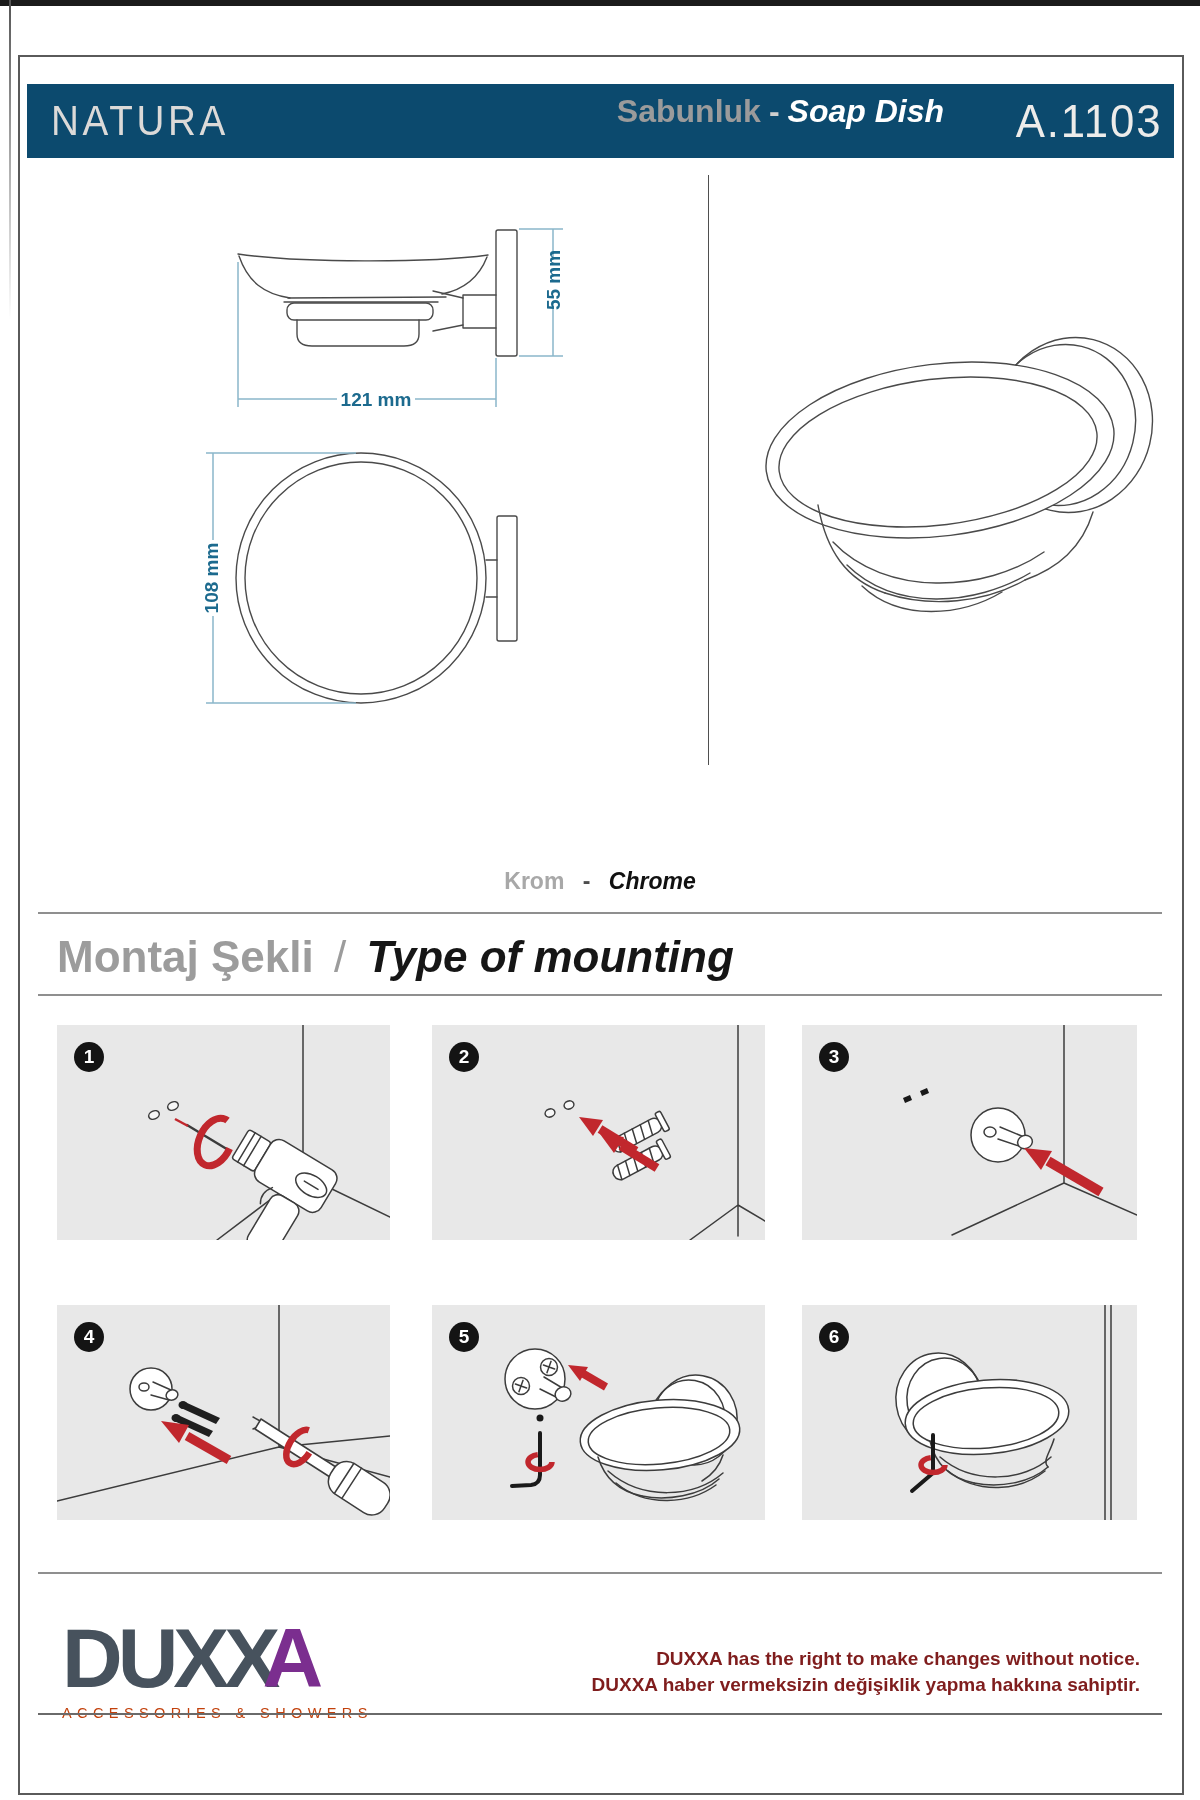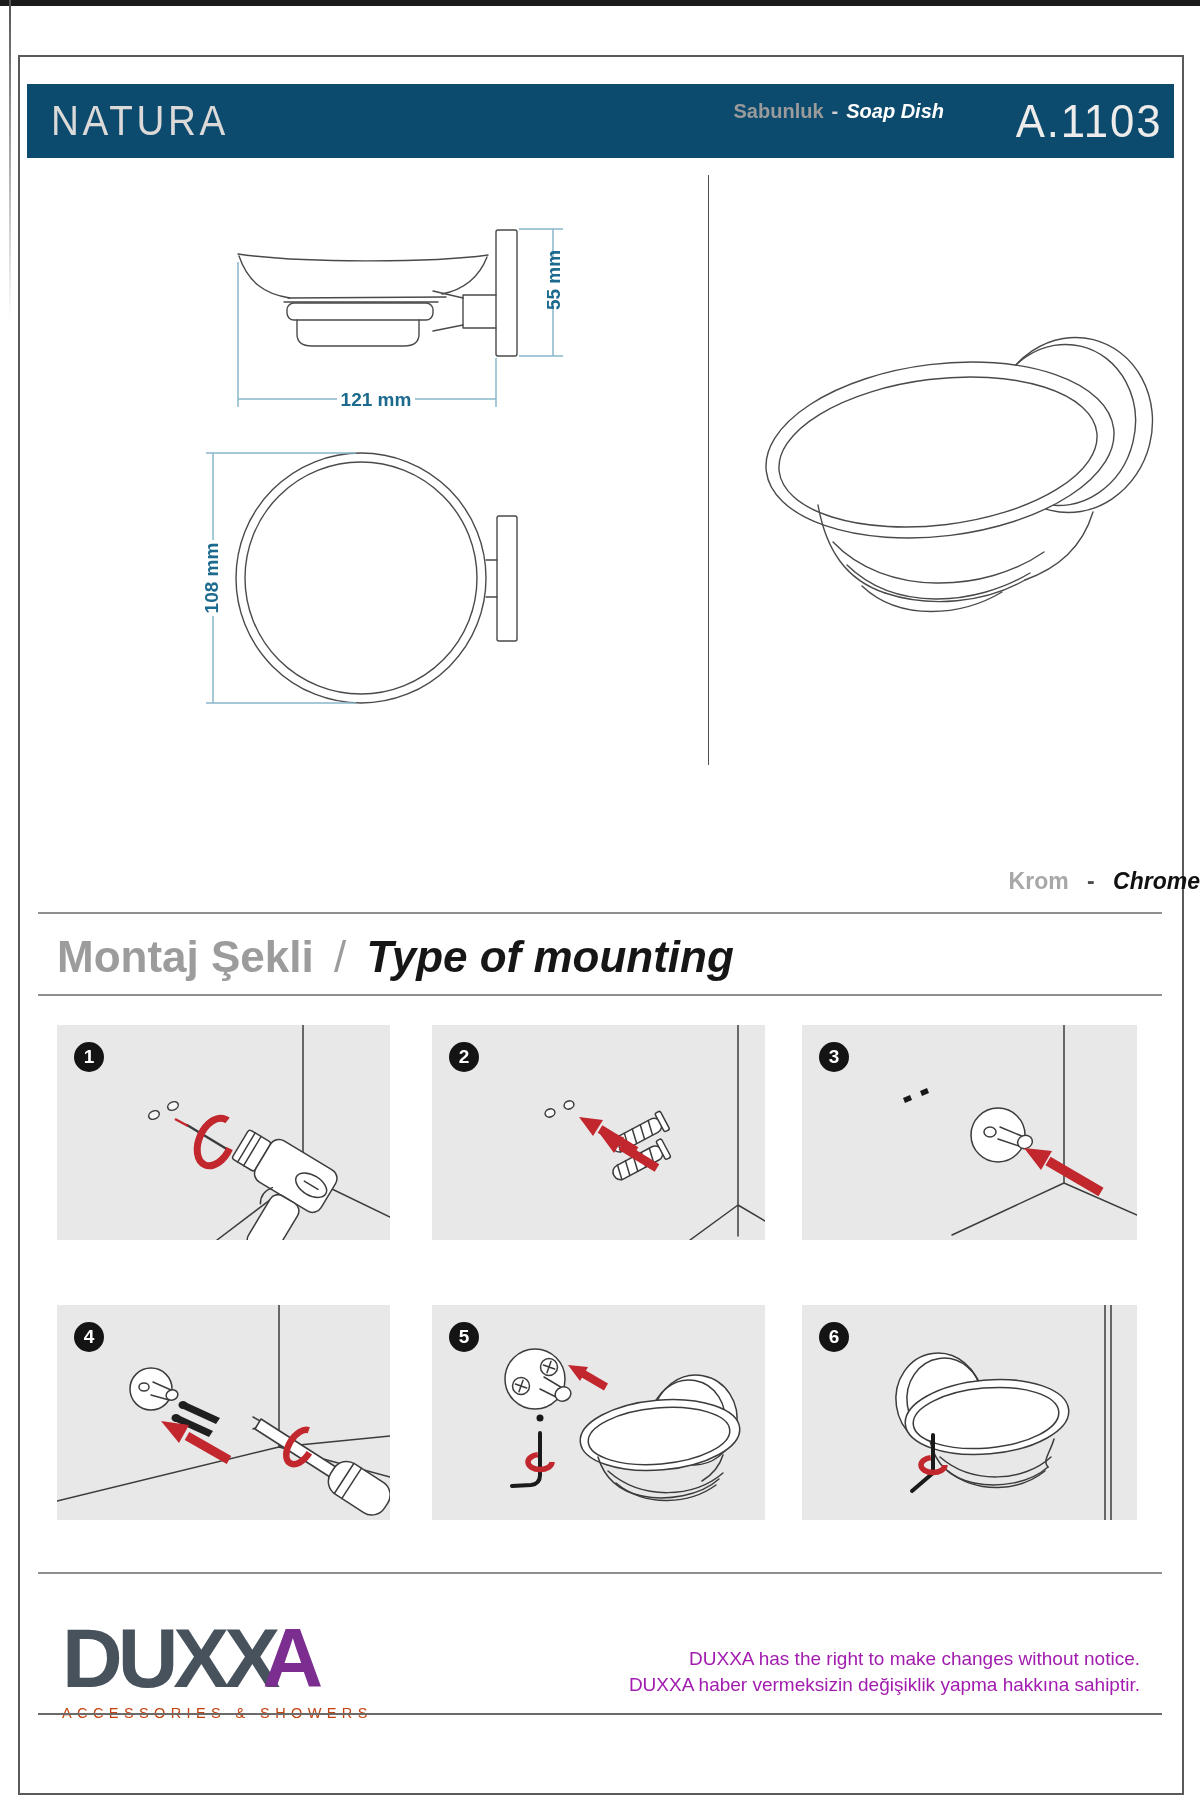--- a/index.html
+++ b/index.html
@@ -4,46 +4,46 @@
 <style>
   html,body{margin:0;padding:0;background:#fff;}
   .page{position:relative;width:1200px;height:1800px;background:#fff;overflow:hidden;
         font-family:"Liberation Sans",sans-serif;}
   .abs{position:absolute;}
   .page-border{left:18px;top:55px;width:1162px;height:1736px;border:2px solid #5a5a5a;}
   .top-strip{left:0;top:0;width:1200px;height:6px;background:#1b1b1b;}
   .left-edge{left:9px;top:0;width:2px;height:320px;background:linear-gradient(#555,rgba(85,85,85,0));}
   .header-bar{left:27px;top:84px;width:1147px;height:74px;background:#0c4a6e;display:flex;align-items:center;}
   .brand{margin-left:24px;font-size:42px;letter-spacing:4px;color:#dcdad8;font-weight:400;transform:scaleX(.92);transform-origin:left center;}
-  .product{position:absolute;right:230px;top:0;height:54px;display:flex;align-items:center;font-size:20px;white-space:nowrap;}
+  .product{position:absolute;right:230px;top:0;height:54px;display:flex;align-items:center;font-size:32px;white-space:nowrap;}
   .product .tr{color:#9b9b9b;font-weight:bold;}
   .product .sep{color:#cfcfcf;font-weight:bold;margin:0 8px;}
   .product .en{color:#ffffff;font-weight:bold;font-style:italic;}
   .code{position:absolute;right:12px;top:0;height:74px;display:flex;align-items:center;font-size:46px;color:#edecea;letter-spacing:2px;transform:scaleX(.95);transform-origin:right center;}
   .v-divider{left:708px;top:175px;width:1px;height:590px;background:#4f4f4f;}
   .dim-text{fill:#1c6a8e;font-size:19px;font-weight:bold;font-family:"Liberation Sans",sans-serif;}
   .notes{left:60px;top:802px;font-size:18px;font-weight:bold;color:#101010;line-height:26px;}
-  .finish{left:0;top:868px;width:1200px;text-align:right;font-size:23px;white-space:nowrap;}
+  .finish{left:0;top:868px;width:1200px;text-align:center;font-size:23px;white-space:nowrap;}
   .finish .tr{color:#a8a8a8;font-weight:bold;}
   .finish .sep{color:#4d4d4d;font-weight:bold;margin:0 12px;}
   .finish .en{color:#111;font-weight:bold;font-style:italic;}
   .rule{left:38px;width:1124px;height:0;border-top:2px solid #8f8f8f;}
   .mount-title{left:57px;top:932px;font-size:44px;white-space:nowrap;}
   .mount-title .tr{color:#9c9c9c;font-weight:bold;}
   .mount-title .sep{color:#9c9c9c;margin:0 8px;}
   .mount-title .en{color:#161616;font-style:italic;font-weight:600;}
   .panel{background:#e8e8e8;overflow:hidden;}
   .panel svg{display:block;width:100%;height:100%;}
   .badge{position:absolute;left:17px;top:17px;width:30px;height:30px;border-radius:50%;background:#141414;
          color:#fff;display:flex;align-items:center;justify-content:center;font-size:19px;font-weight:bold;}
   .logo{left:62px;top:1616px;line-height:1;}
   .logo .letters{font-size:84px;font-weight:bold;letter-spacing:-5px;color:#47525d;}
   .logo .accent{color:#7b2e8f;margin-left:-13px;}
   .logo .tagline{margin-top:6px;font-size:14.5px;letter-spacing:5.4px;color:#c2410c;font-weight:400;}
-  .notices{right:60px;top:1646px;text-align:right;font-size:19px;font-weight:400;color:#a21caf;line-height:26px;white-space:nowrap;}
+  .notices{right:60px;top:1646px;text-align:right;font-size:19px;font-weight:700;color:#7f1d1d;line-height:26px;white-space:nowrap;}
 </style>
 </head>
 <body>
 
 <div class="page">
 
   <div class="abs top-strip"></div>
   <div class="abs left-edge"></div>
   <div class="abs page-border"></div>
 

